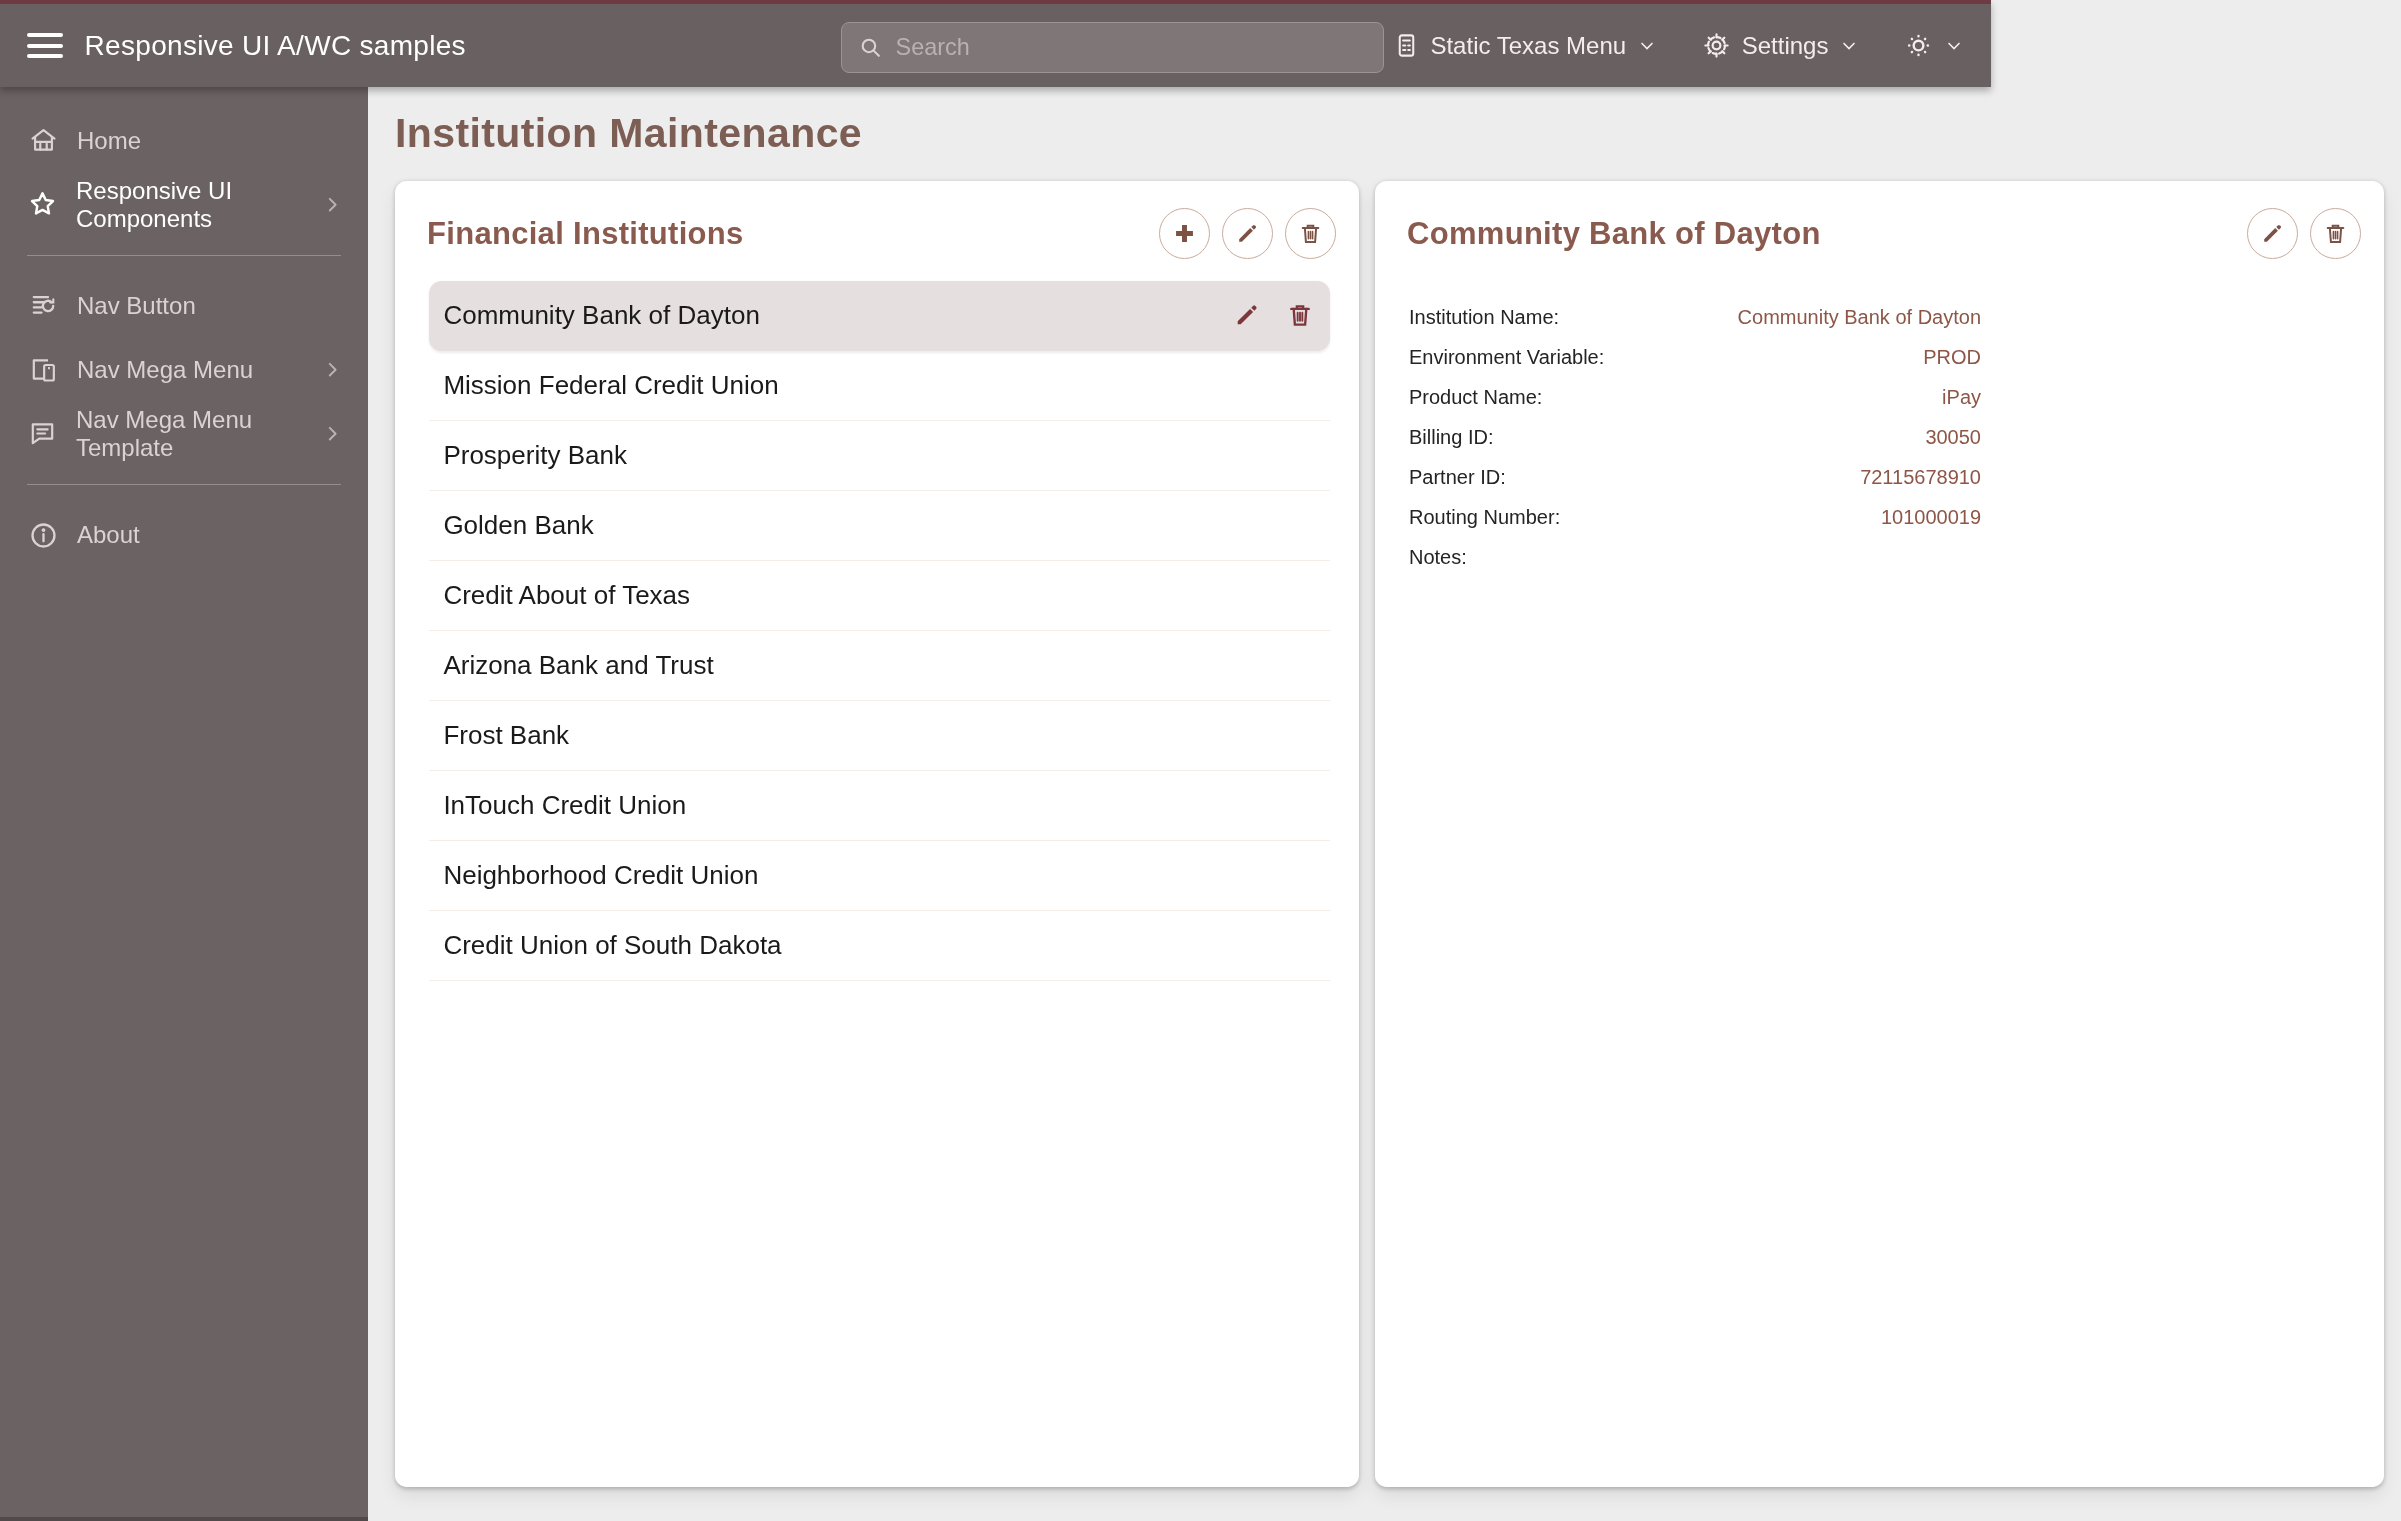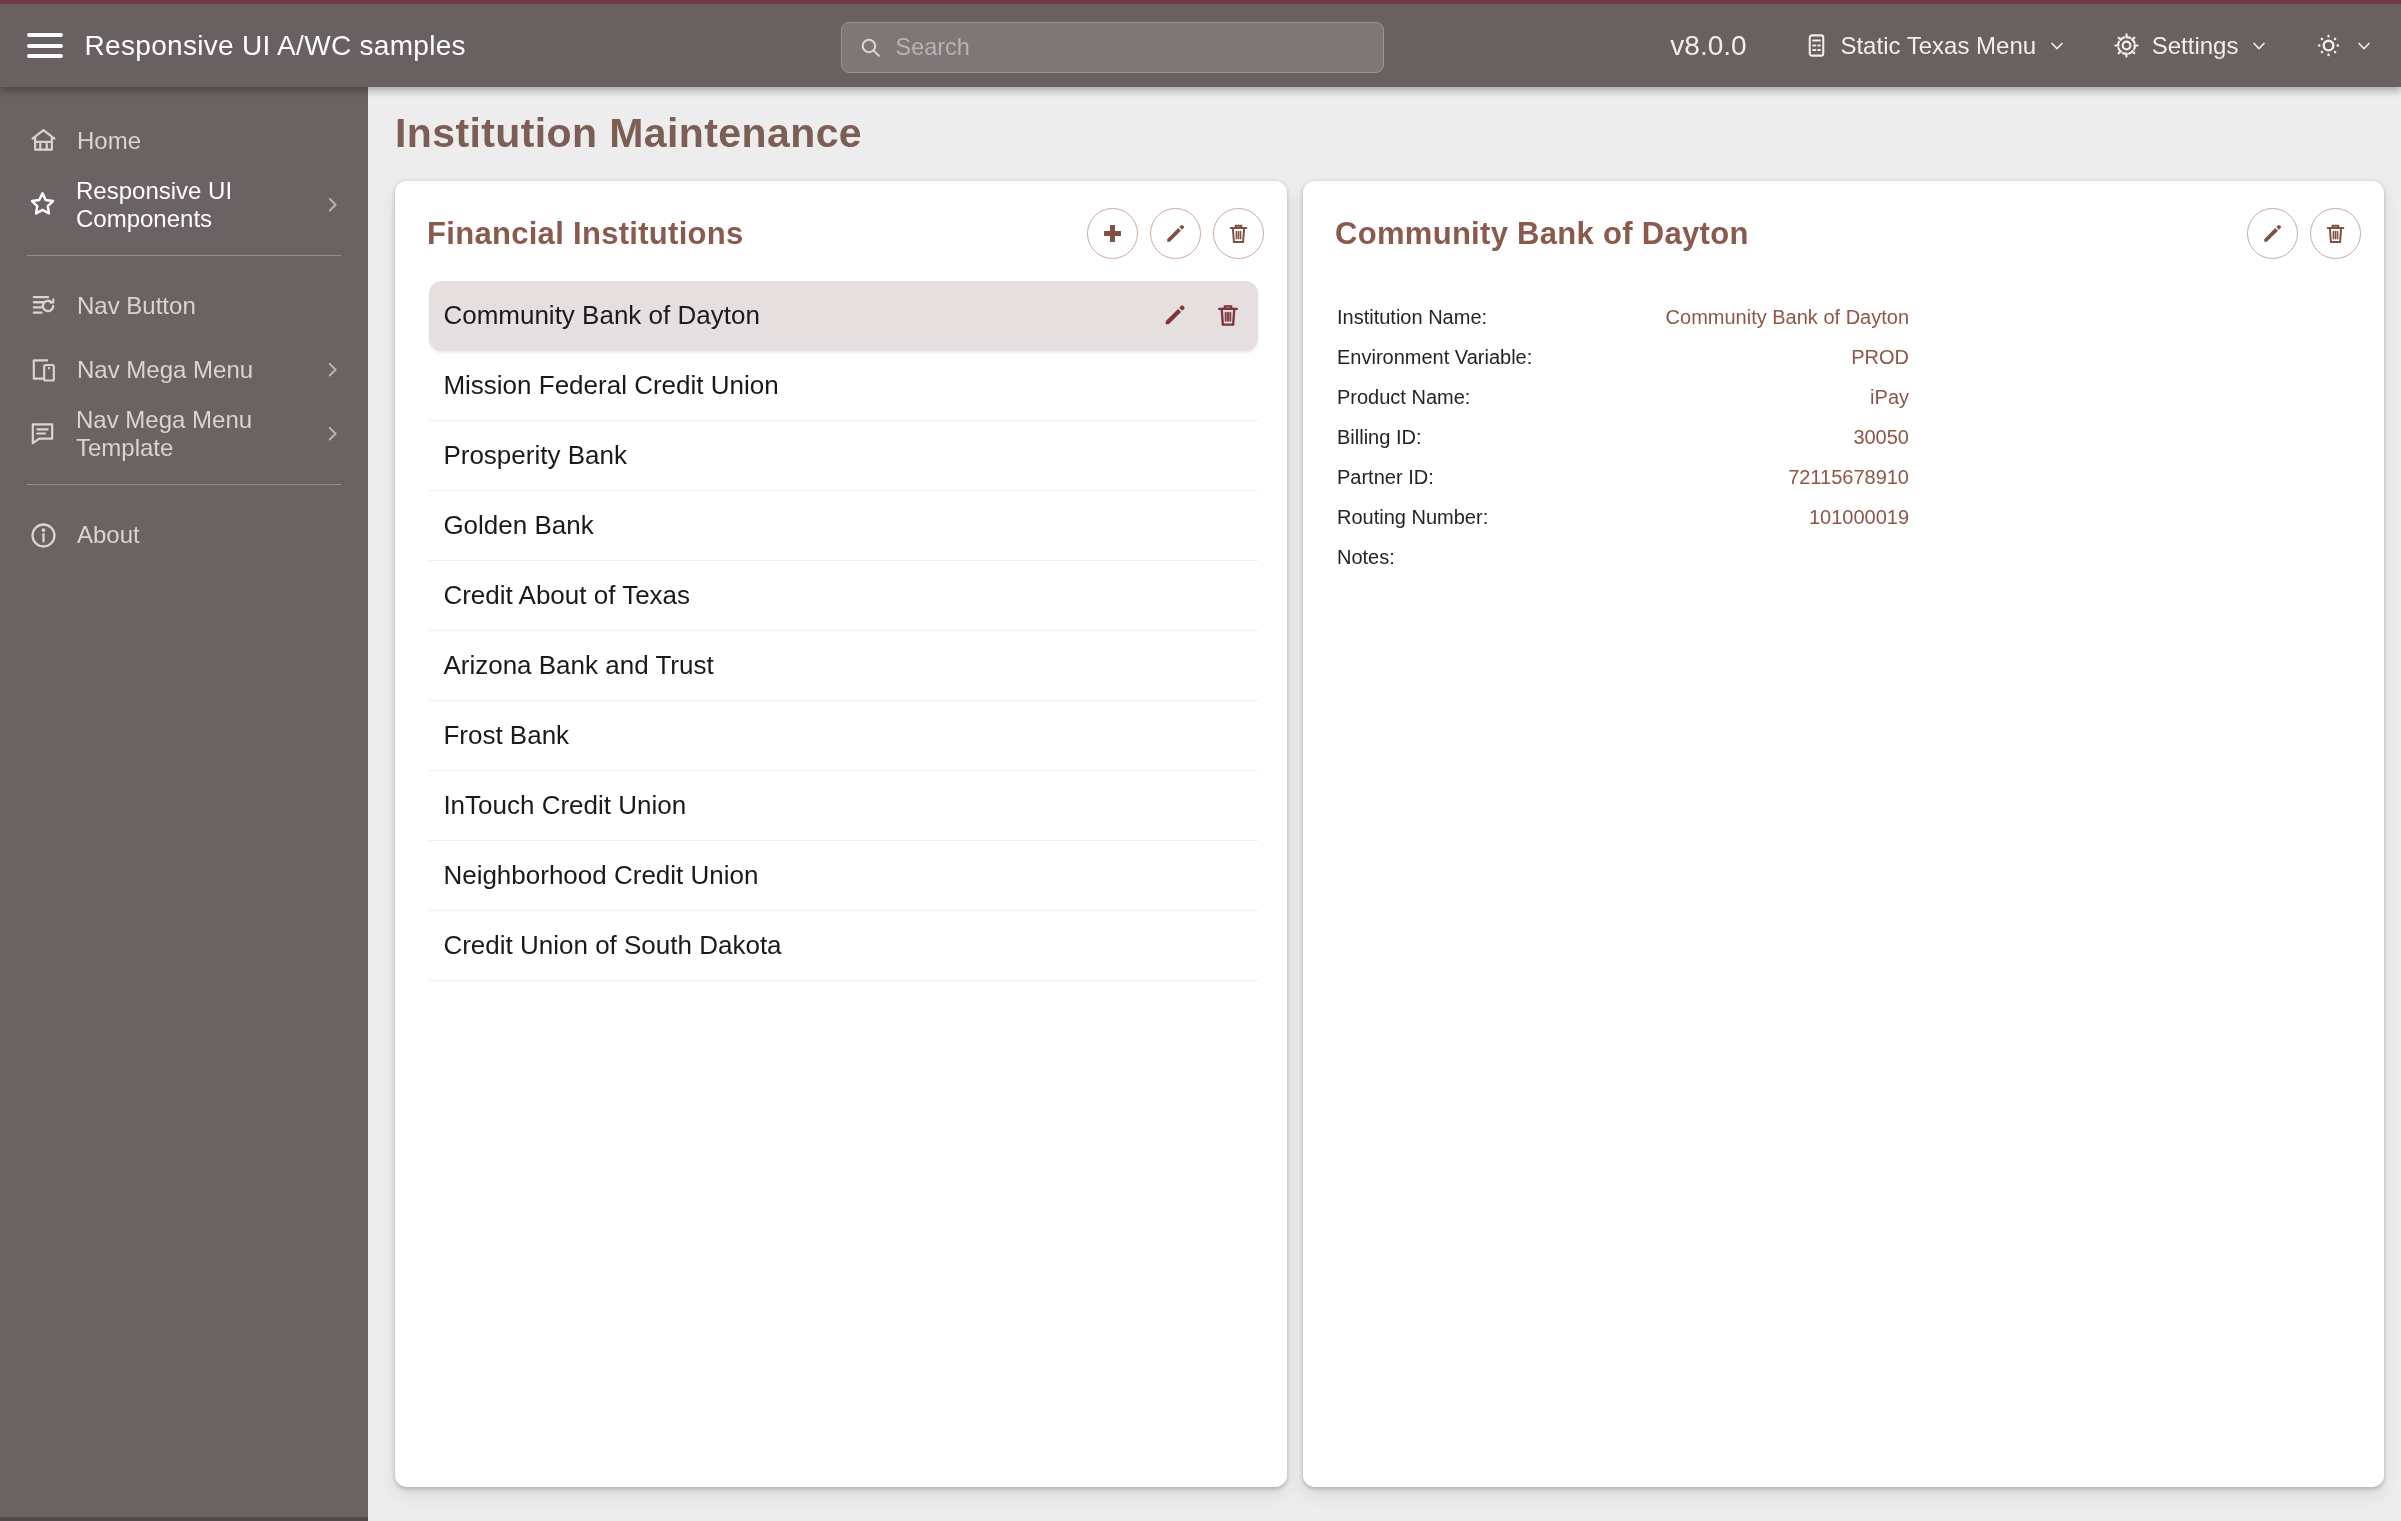--- a/index.html
+++ b/index.html
@@ -1,21 +1,21 @@
 <!DOCTYPE html>
 <html style="font-size:14.4px"><head>
 <meta charset="utf-8">
 <style>
   * { margin:0; padding:0; box-sizing:border-box; }
   html,body { width:2401px; height:1522px; overflow:hidden; }
   body { font-family:"Liberation Sans", sans-serif; background:#ededee; position:relative; }
 
   
   .topbar {
-    position:absolute; left:0; top:0; width:2401px; height:87px;
+    position:absolute; left:0; top:0; width:1991px; height:87px;
     background:#696061; border-top:4.5px solid #6e3a43;
     display:flex; align-items:center;
     box-shadow:0 3.6px 7.2px rgba(0,0,0,.28);
     z-index:20; color:#f3eded;
   }
   .hamburger { margin-left:27px; width:36px; height:25px; display:flex; flex-direction:column; justify-content:space-between; cursor:pointer; }
   .hamburger span { display:block; height:4px; background:#ffffff; border-radius:2.7px; }
   .app-title { margin-left:21.6px; font-size:28px; font-weight:500; color:#ffffff; letter-spacing:0.3px; }
 
   .search {
@@ -52,21 +52,21 @@
 
   
   .main { position:absolute; left:368px; top:87px; width:2034px; height:1435px; background:#ededee; }
   .page-title { margin:23.4px 0 0 27px; font-size:41px; font-weight:600; color:#7c5e54; letter-spacing:0.4px; }
 
   .cards { display:flex; gap:16px; margin:24px 18px 0 27px; height:1306px; }
   .card {
     background:#ffffff; border-radius:11.7px;
     box-shadow:0 1.8px 4.5px rgba(0,0,0,.22), 0 9px 18px rgba(0,0,0,.08);
   }
-  .card.left { width:892px; flex:none; }
+  .card.left { width:964px; flex:none; }
   .card.right { flex:1; }
 
   .card-header { display:flex; align-items:center; padding:27px 23.4px 0 32px; }
   .card-title { flex:1; font-size:31px; font-weight:600; color:#8a5a4e; letter-spacing:0.3px; }
   .btn-row { display:flex; gap:11.7px; }
   .circle-btn {
     width:51px; height:51px; border-radius:50%; background:#ffffff;
     border:1.8px solid #c9ab9e; display:flex; align-items:center; justify-content:center;
     cursor:pointer;
   }

